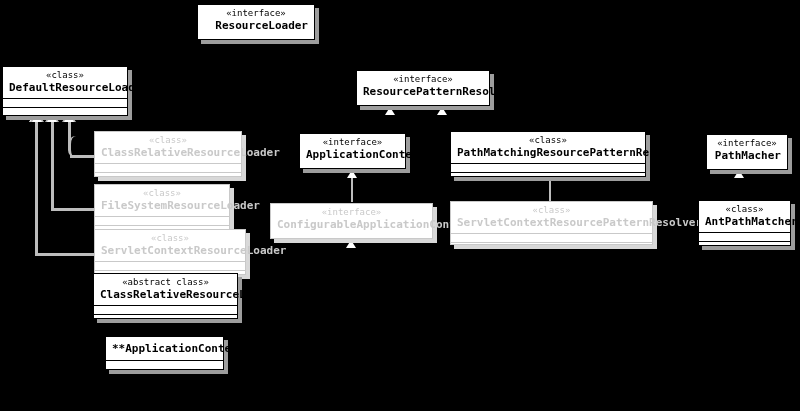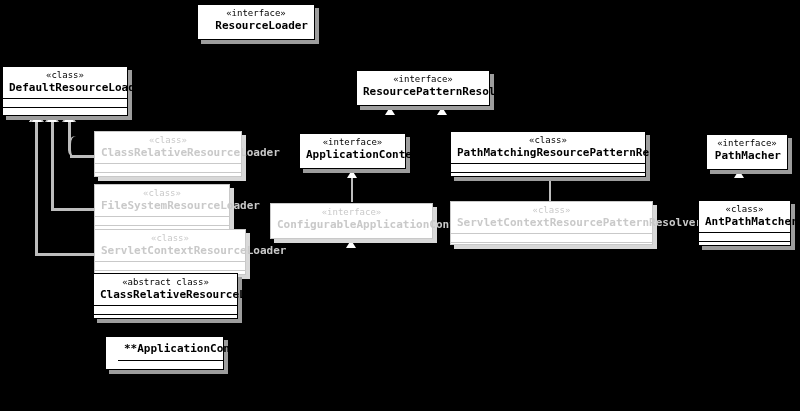--- a/index.html
+++ b/index.html
@@ -38,21 +38,21 @@
 
   
   .uml.dim .body{border-color:#c9c9c9;background:#fff;}
   .uml.dim .head{border-bottom-color:#c9c9c9;}
   .uml.dim .attrs{border-bottom-color:#c9c9c9;}
   .uml.dim .stereo{color:#c9c9c9;}
   .uml.dim .cname{color:#c9c9c9;}
   .uml.dim .shadow{background:#d8d8d8;}
 
   
-  .uml.plain .head{padding-top:5px;padding-bottom:5px;margin-left:12px;}
+  .uml.plain .head{padding-top:5px;padding-bottom:5px;}
 
   
   .conn{position:absolute;background:#000;}
   .conn.g{background:#bdbdbd;}
 
   
   .elbow{position:absolute;border:3px solid #bdbdbd;border-radius:8px;
          background:transparent;}
 
   

